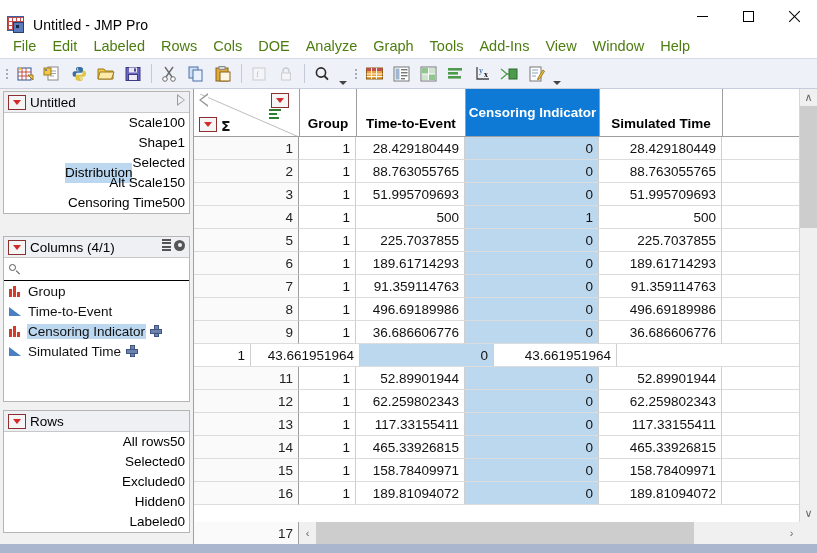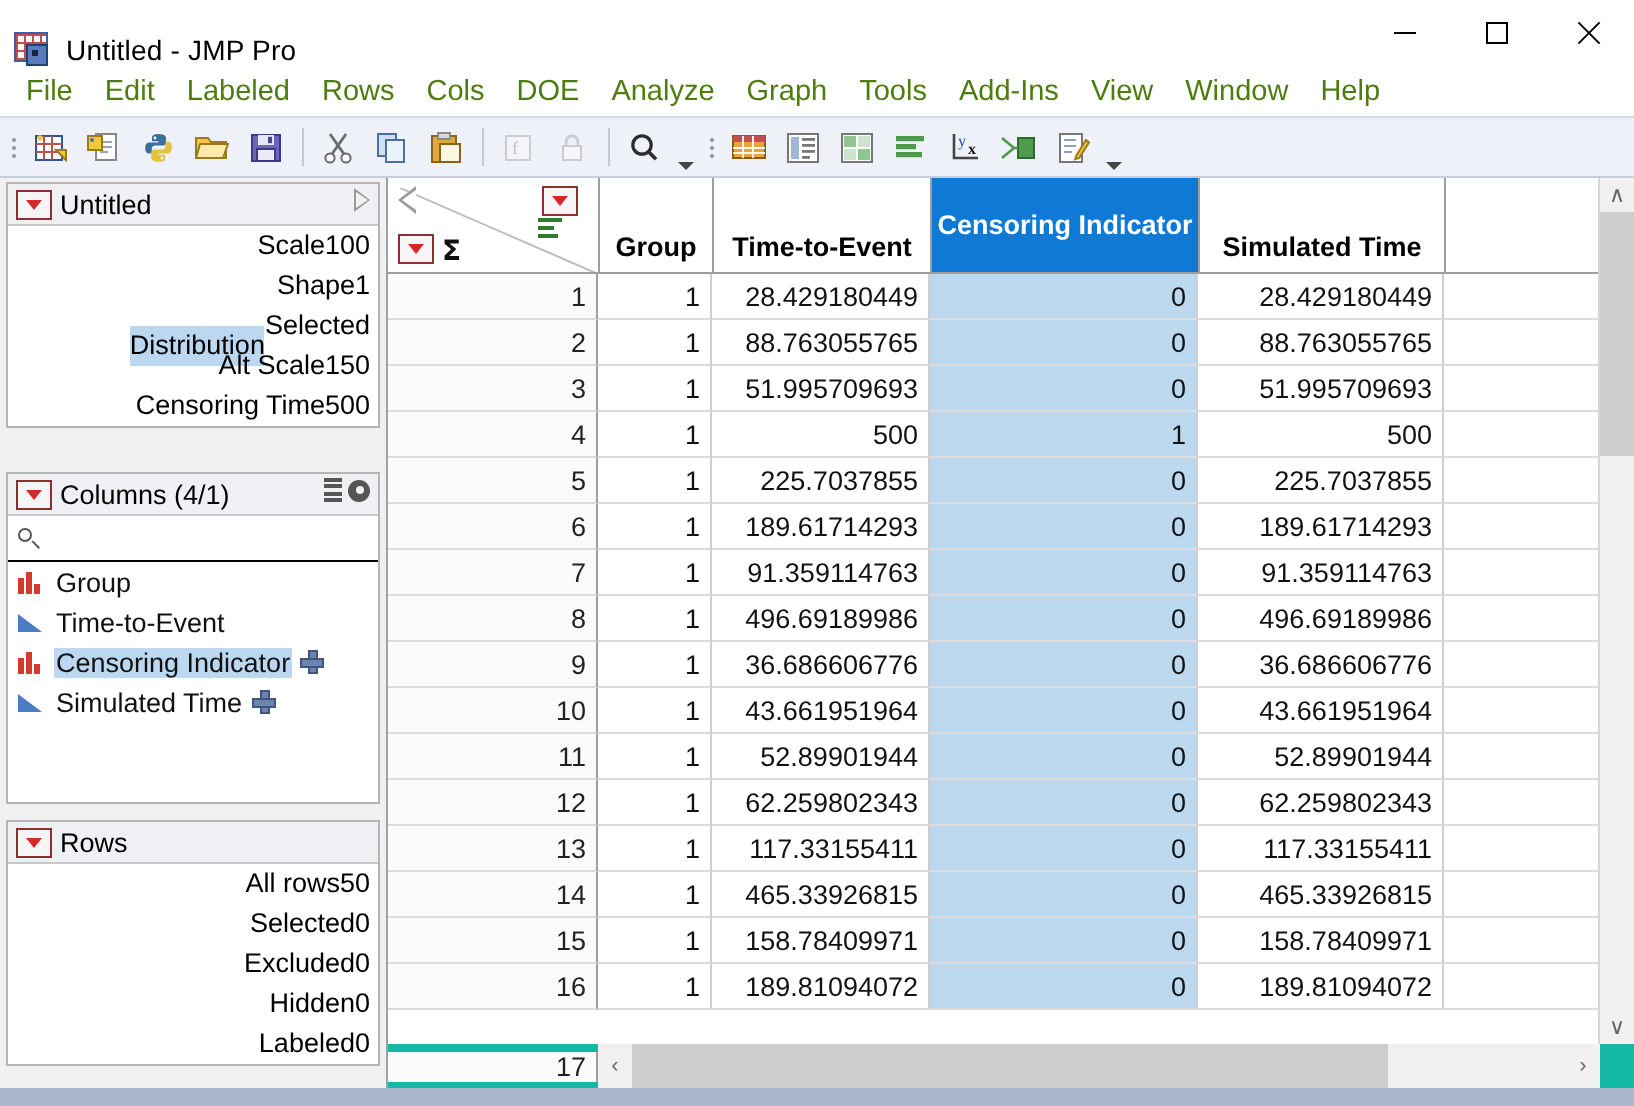--- a/index.html
+++ b/index.html
@@ -279,21 +279,21 @@
   
   .vscroll {
     width:17px; flex:0 0 17px; background:#f0f0f0; border-left:1px solid #d6d6d6;
     display:flex; flex-direction:column; position:relative;
   }
   .vs-arrow { height:17px; display:flex;align-items:center;justify-content:center;color:#666;font-size:11px;}
   .vs-track { flex:1 1 auto; position:relative; }
   .vs-thumb { position:absolute; left:0; width:17px; top:0px; height:122px; background:#cdcdcd; }
 
   
-  .hscroll-row { height:22px; flex:0 0 auto; display:flex; background:#14b8a6;align-items:center;}
+  .hscroll-row { height:22px; flex:0 0 auto; display:flex; background:#737373;}
   .hs-rownum {
     width:105px; flex:0 0 105px; background:#fafafa; border-right:1px solid #9e9e9e;
     display:flex;align-items:center;justify-content:flex-end;padding-right:5px;box-sizing:border-box;
     font-size:13.5px;color:#222;
   }
   .hs-body { flex:1 1 auto; display:flex; align-items:center; background:#f0f0f0; min-width:0;}
   .hs-arrow { width:17px; height:22px; display:flex;align-items:center;justify-content:center;color:#666;font-size:11px;flex:0 0 17px;}
   .hs-track { flex:1 1 auto; height:22px; position:relative;}
   .hs-thumb { position:absolute; left:0; top:0; height:22px; width:81%; background:#cdcdcd;}
   .hs-corner { width:17px; flex:0 0 17px; background:#f0f0f0;}
@@ -767,21 +767,20 @@
             </div>
             <div class="data-row">
               <div class="cell rownum">9</div>
               <div class="cell w-group">1</div>
               <div class="cell w-tte">36.686606776</div>
               <div class="cell w-cens selcol">0</div>
               <div class="cell w-sim">36.686606776</div>
               <div class="cell w-rest blank"></div>
             </div>
             <div class="data-row">
-              <div class="cell rownum">10</div>
               <div class="cell w-group">1</div>
               <div class="cell w-tte">43.661951964</div>
               <div class="cell w-cens selcol">0</div>
               <div class="cell w-sim">43.661951964</div>
               <div class="cell w-rest blank"></div>
             </div>
             <div class="data-row">
               <div class="cell rownum">11</div>
               <div class="cell w-group">1</div>
               <div class="cell w-tte">52.89901944</div>

